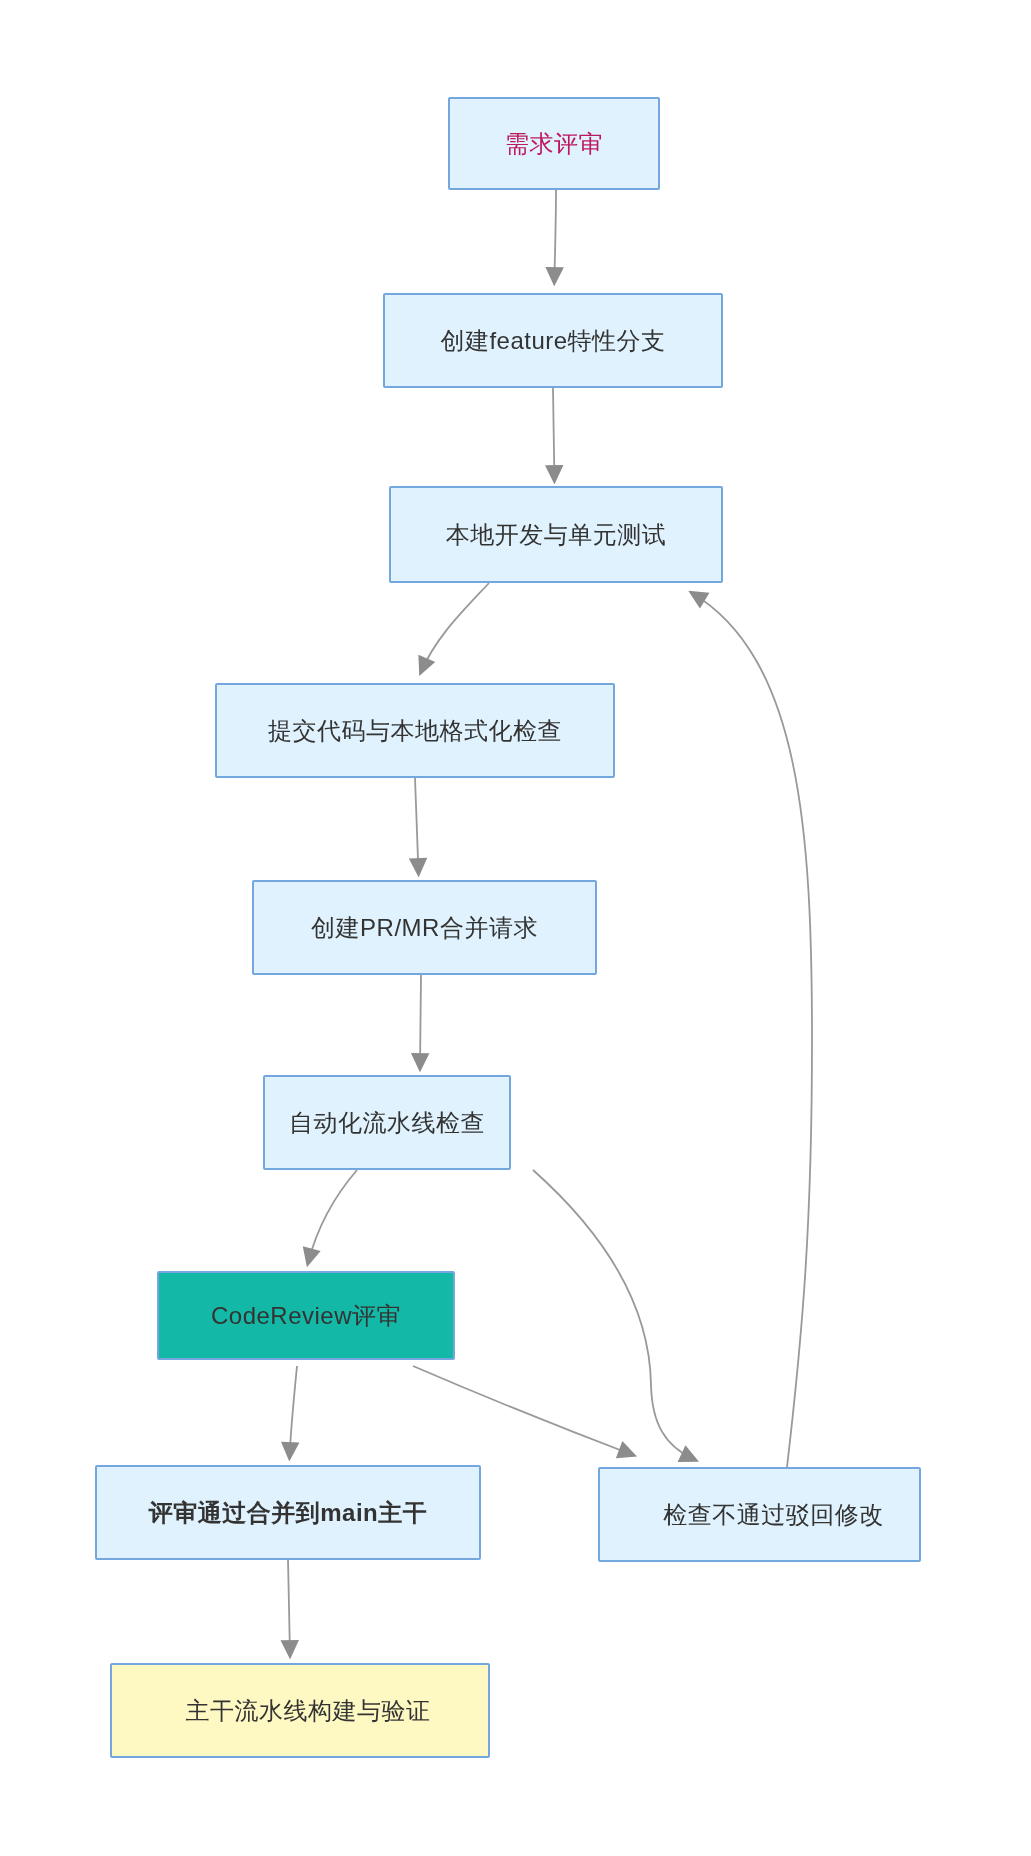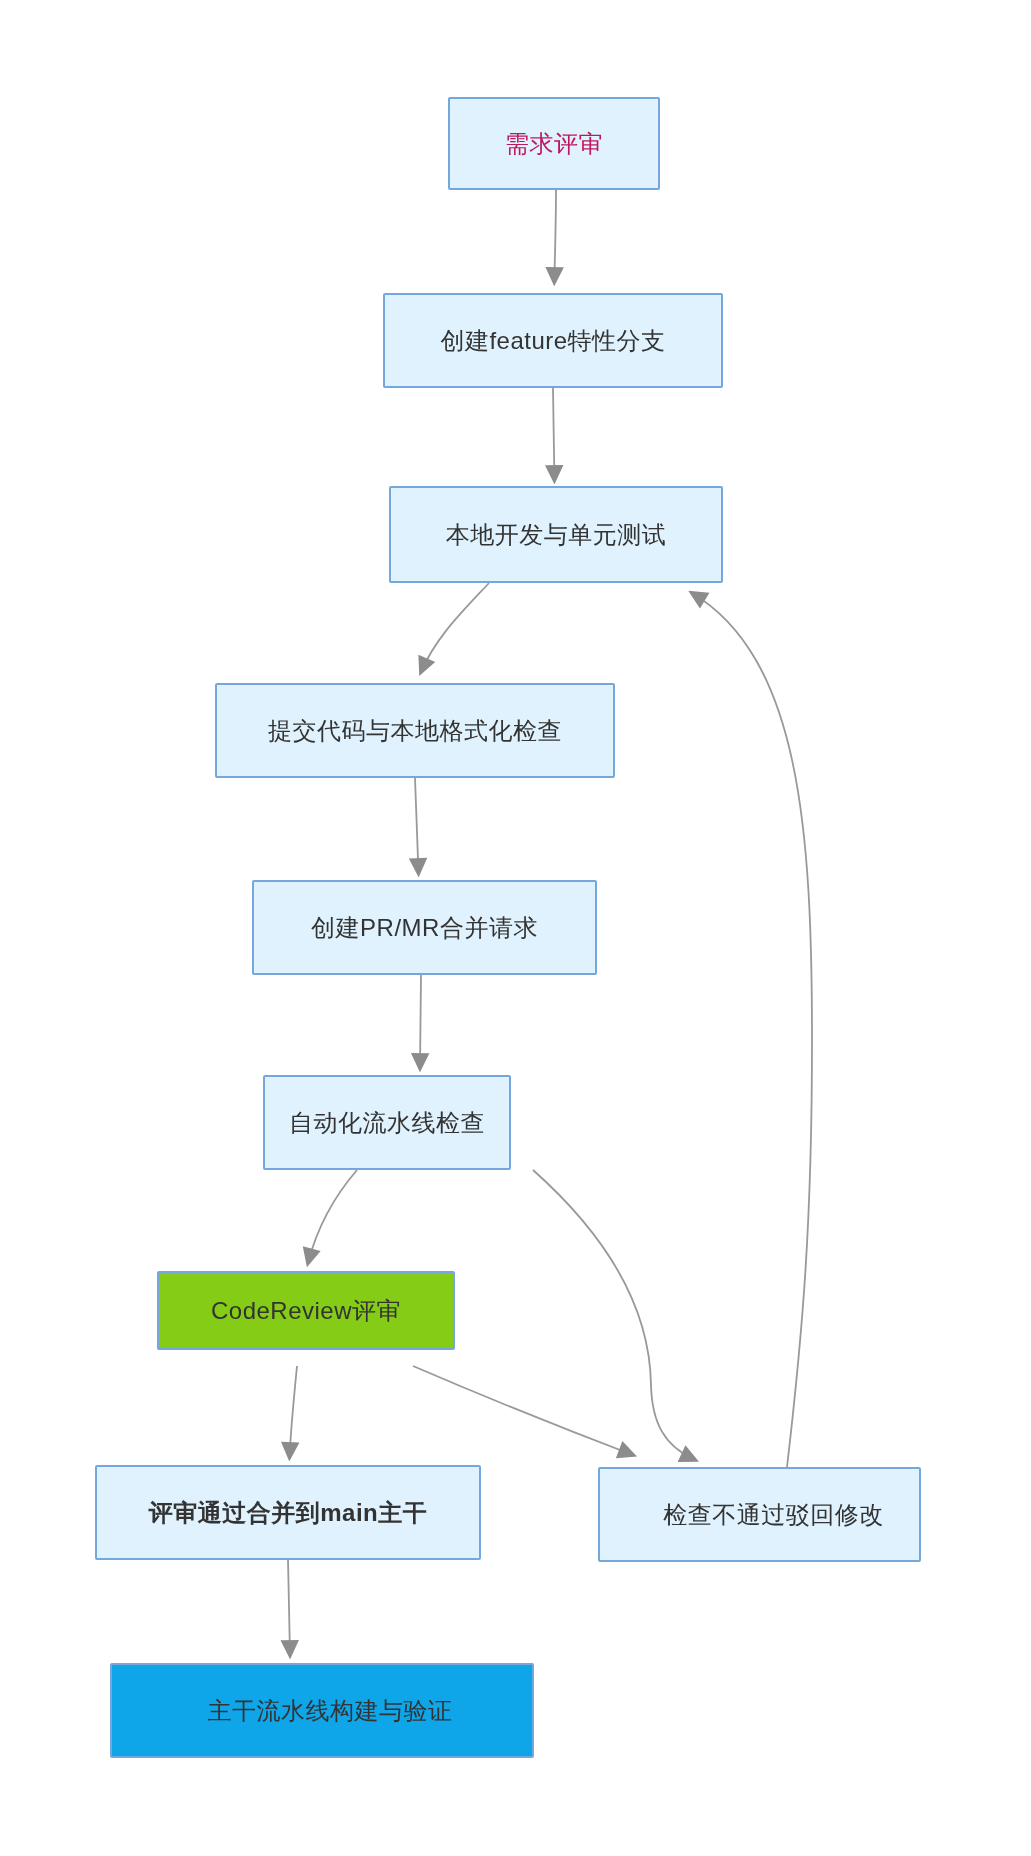--- a/index.html
+++ b/index.html
@@ -73,26 +73,26 @@
       </div>
       <div class="node" style="left: 215px; top: 683px; width: 400px; height: 95px; background: rgb(223, 242, 253); border-color: rgb(116, 167, 222); color: rgb(51, 51, 51);">
         <span>提交代码与本地格式化检查</span>
       </div>
       <div class="node" style="left: 252px; top: 880px; width: 345px; height: 95px; background: rgb(223, 242, 253); border-color: rgb(116, 167, 222); color: rgb(51, 51, 51);">
         <span>创建PR/MR合并请求</span>
       </div>
       <div class="node" style="left: 263px; top: 1075px; width: 248px; height: 95px; background: rgb(223, 242, 253); border-color: rgb(116, 167, 222); color: rgb(51, 51, 51);">
         <span>自动化流水线检查</span>
       </div>
-      <div class="node" style="left: 157px; top: 1271px; width: 298px; height: 79px; background: #84cc16; border-color: rgb(116, 167, 222); color: rgb(51, 51, 51);">
+      <div class="node" style="left: 157px; top: 1271px; width: 298px; height: 89px; background: #14b8a6; border-color: rgb(116, 167, 222); color: rgb(51, 51, 51);">
         <span>CodeReview评审</span>
       </div>
       <div class="node" style="left: 95px; top: 1465px; width: 386px; height: 95px; background: rgb(223, 242, 253); border-color: rgb(116, 167, 222); color: rgb(51, 51, 51); font-weight: bold;">
         <span>评审通过合并到main主干</span>
       </div>
       <div class="node" style="left: 598px; top: 1467px; width: 323px; height: 95px; background: rgb(223, 242, 253); border-color: rgb(116, 167, 222); color: rgb(51, 51, 51); padding-left: 28px;">
         <span>检查不通过驳回修改</span>
       </div>
-      <div class="node" style="left: 110px; top: 1663px; width: 424px; height: 95px; background: #0ea5e9; border-color: rgb(116, 167, 222); color: rgb(51, 51, 51); padding-left: 16px;">
+      <div class="node" style="left: 110px; top: 1663px; width: 380px; height: 95px; background: #fef9c3; border-color: rgb(116, 167, 222); color: rgb(51, 51, 51); padding-left: 16px;">
         <span>主干流水线构建与验证</span>
       </div>
     </div>
 </div>
 
 </body></html>

